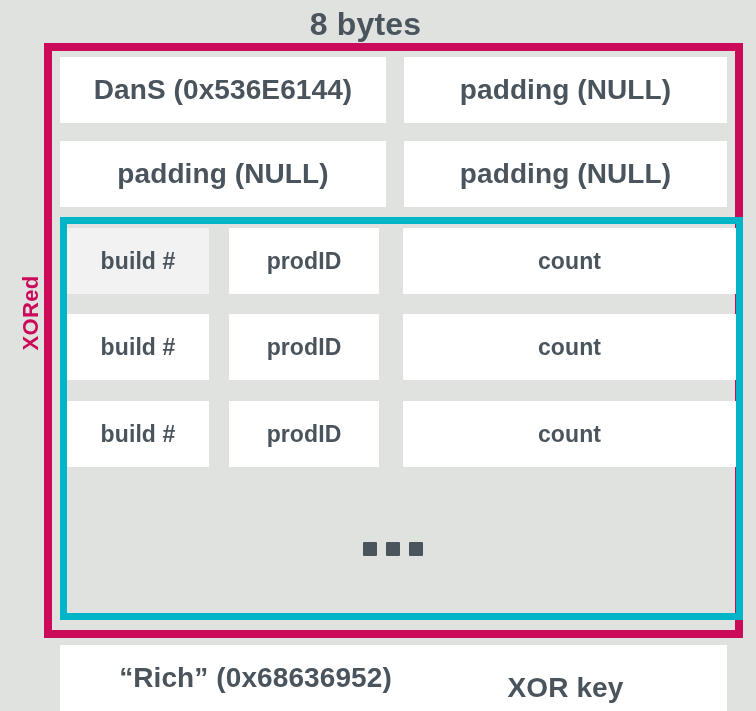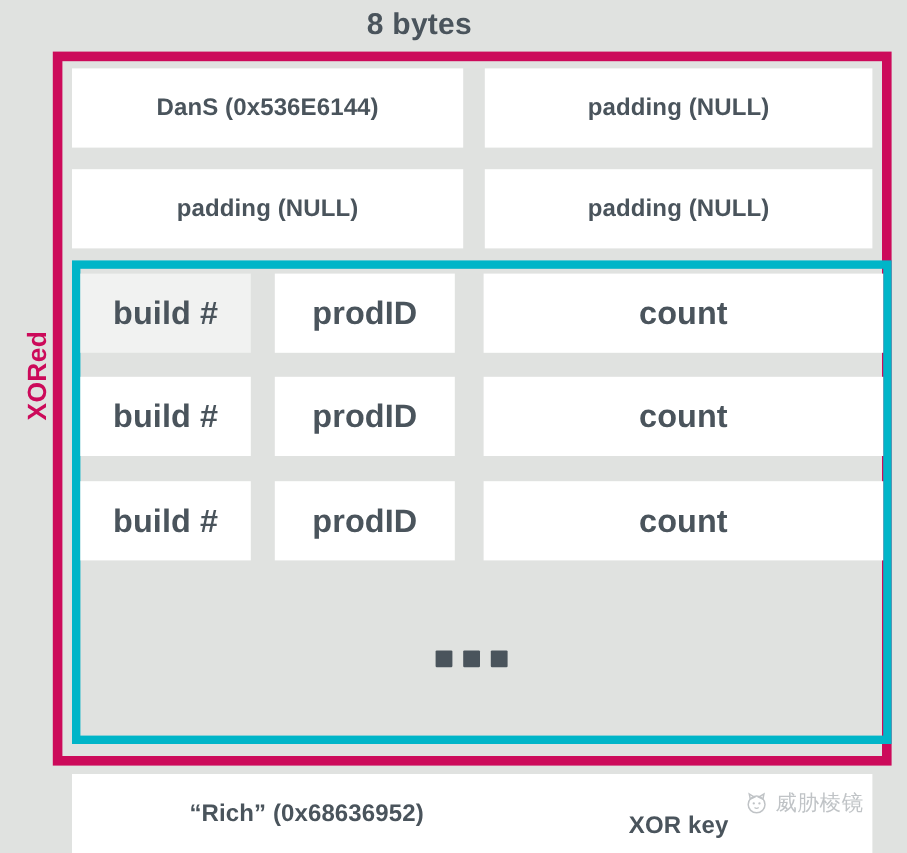--- a/index.html
+++ b/index.html
@@ -22,24 +22,25 @@
     height: 711px;
   }
 
   
   .title {
     position: absolute;
     left: 0;
     top: 6px;
     width: 699px;
     text-align: center;
-    font-size: 25px;
+    font-size: 32px;
     font-weight: bold;
     color: #4a545c;
     letter-spacing: 0.2px;
+    padding-left: 16px;
   }
 
   
   .xored {
     position: absolute;
     left: -9px;
     top: 300px;
     width: 80px;
     text-align: center;
     font-size: 22px;
@@ -72,33 +73,33 @@
     border: 7px solid #00b5c8;
     box-sizing: border-box;
     background: transparent;
   }
 
   
   .cell {
     position: absolute;
     background: #ffffff;
     color: #4a545c;
-    font-size: 20px;
+    font-size: 28px;
     font-weight: bold;
     display: flex;
     align-items: center;
     justify-content: center;
     box-sizing: border-box;
     letter-spacing: 0.1px;
   }
   .cell.dim {
     background: #f1f2f1;
   }
   .cell.small {
-    font-size: 27px;
+    font-size: 23px;
   }
 
   
   .ellipsis {
     position: absolute;
     left: 363px;
     top: 541px;
     width: 60px;
     height: 16px;
     display: flex;
@@ -170,25 +171,14 @@
 
   <div class="ellipsis">
     <span></span>
     <span></span>
     <span></span>
   </div>
 
   <div class="cell" style="left:60px; top:645px; width:391px; height:66px;">“Rich” (0x68636952)</div>
   <div class="cell" style="left:404px; top:645px; width:323px; height:86px;">XOR key</div>
 
-  <div class="watermark">
-    <svg class="wm-logo" viewBox="0 0 24 24">
-      <circle cx="12" cy="13" r="8" fill="none" stroke="#6a737a" stroke-width="1.4"></circle>
-      <path d="M6 8 L5 3 L10 6 Z" fill="none" stroke="#6a737a" stroke-width="1.4"></path>
-      <path d="M18 8 L19 3 L14 6 Z" fill="none" stroke="#6a737a" stroke-width="1.4"></path>
-      <circle cx="9.3" cy="12" r="1.1" fill="#6a737a"></circle>
-      <circle cx="14.7" cy="12" r="1.1" fill="#6a737a"></circle>
-      <path d="M10 16 Q12 17.6 14 16" fill="none" stroke="#6a737a" stroke-width="1.2"></path>
-    </svg>
-    <span class="wm-text">威胁棱镜</span>
-  </div>
 
 </div>
 
 </body></html>

